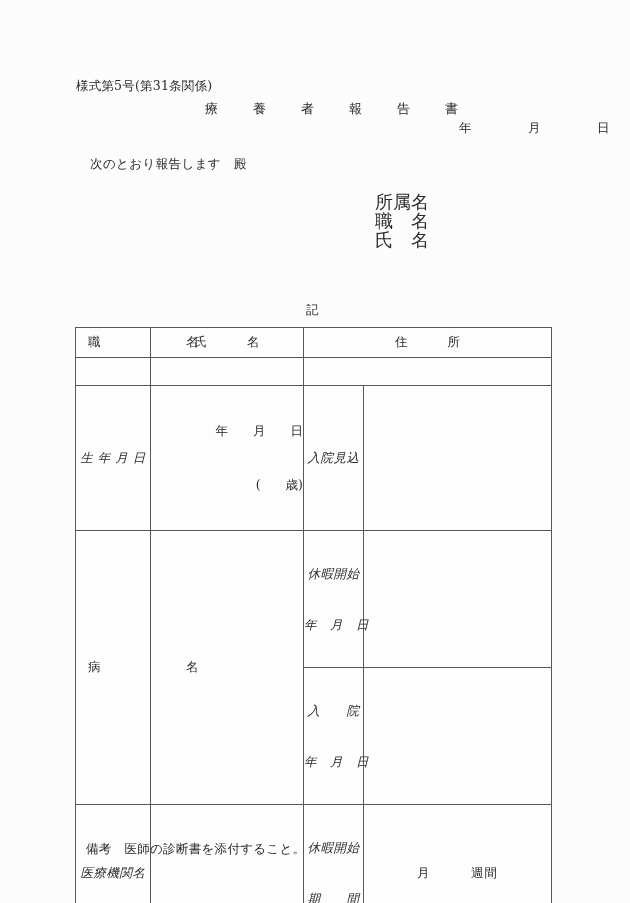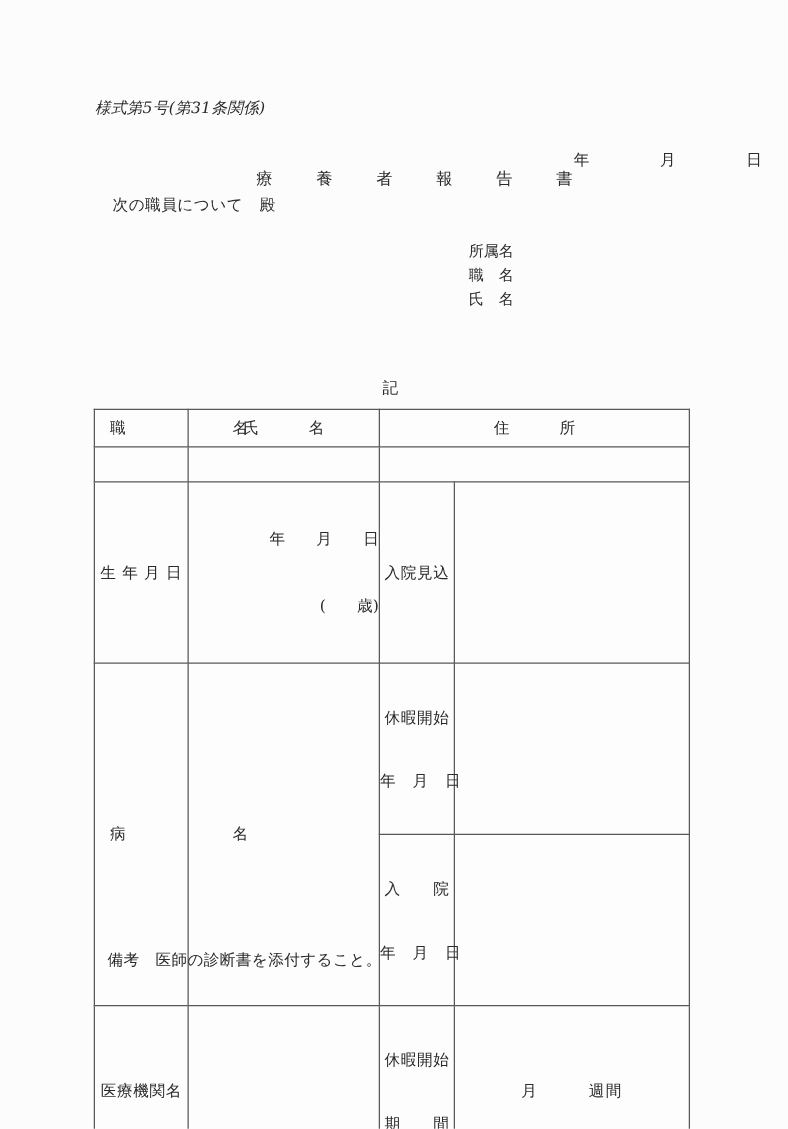--- a/index.html
+++ b/index.html
@@ -21,44 +21,42 @@
     inset: 0;
   }
 
   .abs { position: absolute; white-space: pre; }
 
   
   #form-number {
     left: 76px; top: 78px;
     font-size: 12.5px;
     letter-spacing: 0.2px;
-    font-style: italic;
   }
   #doc-title {
     left: 205px; top: 100px;
     font-size: 13px;
     letter-spacing: 11px;
-    margin-top: 34px;
   }
   #date-line {
     left: 459px; top: 120px;
     font-size: 12.5px;
     letter-spacing: 22px;
   }
   #addressee {
     left: 90px; top: 156px;
     font-size: 12.5px;
     letter-spacing: 0.4px;
   }
 
   
   #sender-block {
     position: absolute;
     left: 375px; top: 192px;
-    font-size: 12px;
+    font-size: 18px;
     line-height: 19px;
   }
   #sender-block div { white-space: pre; }
 
   
   #statement {
     left: 88px; top: 265px;
     font-size: 12.5px;
     letter-spacing: 0.3px;
   }
@@ -85,48 +83,48 @@
   }
   .cell-pad { padding: 3px 6px; }
 
   
   .lbl {
     text-align: center;
     white-space: pre;
   }
   .lbl-wide { letter-spacing: 12px; text-indent: 12px; }
   .lbl-mid  { letter-spacing: 5px;  text-indent: 5px; }
-  .lbl-tight{ letter-spacing: 0.5px; }
+  .lbl-tight{ letter-spacing: 0.5px; font-style: italic; }
 
   .two-line { line-height: 17px; }
 
   .cell-right { text-align: right; padding-right: 18px; }
   .date-stack { line-height: 18px; white-space: pre; }
 
   .center-sp { text-align: center; letter-spacing: 1px; }
 
   
   #footnote {
-    left: 86px; top: 760px;
+    left: 86px; top: 841px;
     font-size: 12.5px;
     letter-spacing: 0.3px;
   }
 </style>
 </head>
 <body>
 
 <div class="page">
 
   <div class="abs" id="form-number">様式第5号(第31条関係)</div>
 
   <div class="abs" id="doc-title">療　養　者　報　告　書</div>
 
   <div class="abs" id="date-line">年　月　日</div>
 
-  <div class="abs" id="addressee">次の職員について　殿</div>
+  <div class="abs" id="addressee">次のとおり報告します　殿</div>
 
   <div id="sender-block">
     <div>所属名</div>
     <div>職　名</div>
     <div>氏　名</div>
   </div>
 
 
   <div class="abs" id="ki-mark">記</div>
 

